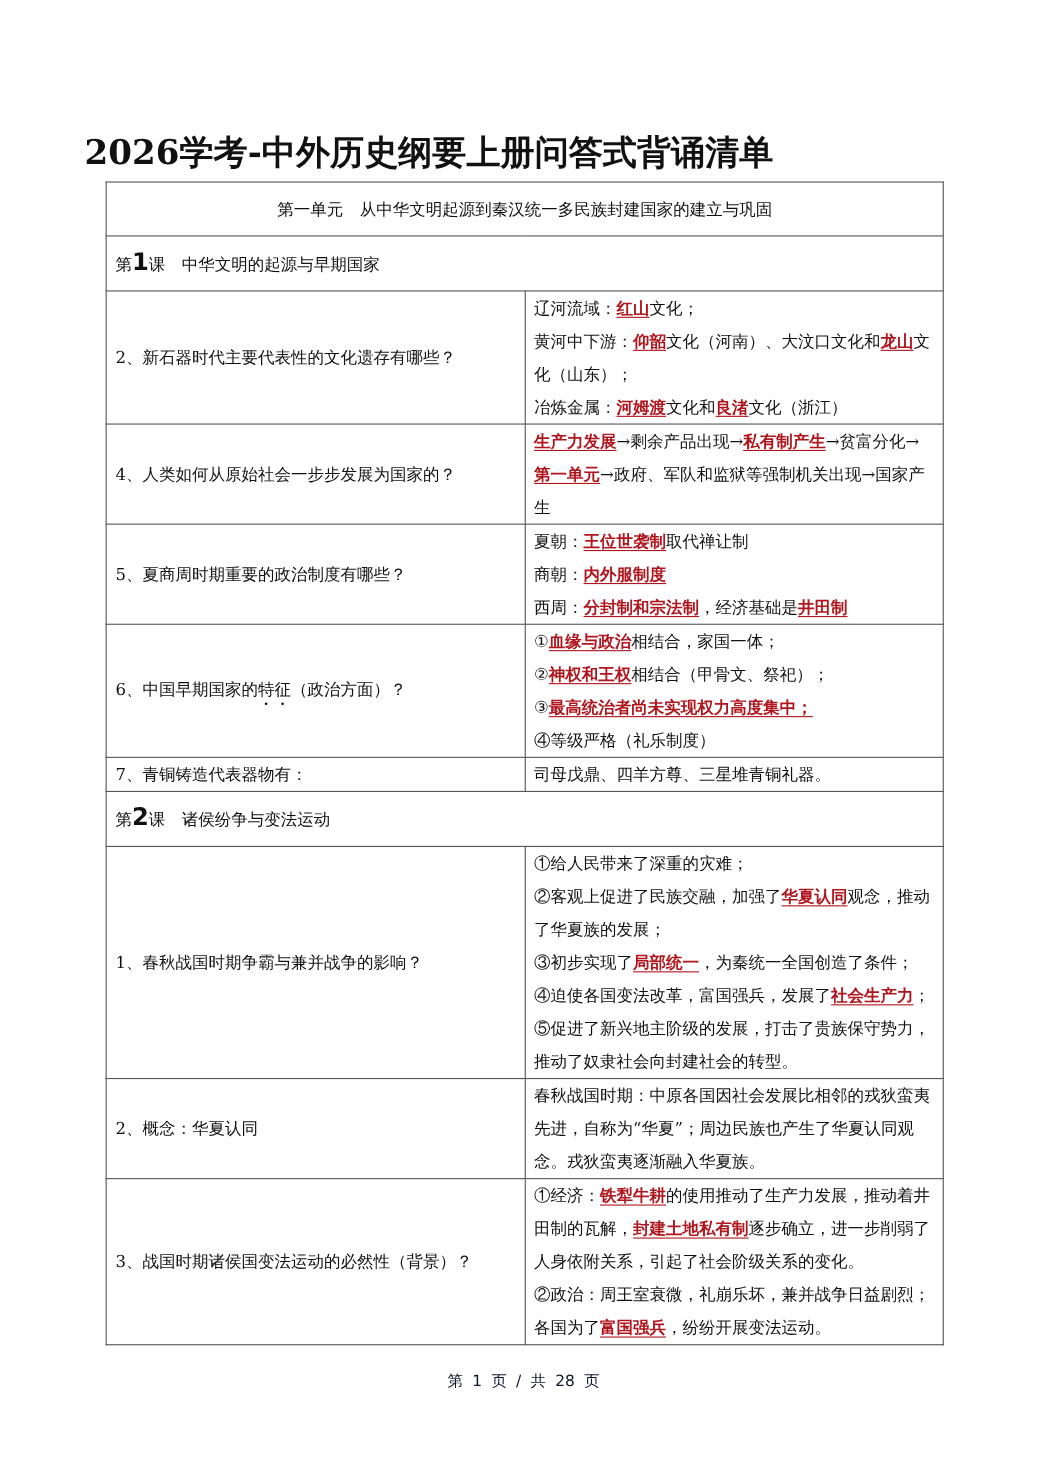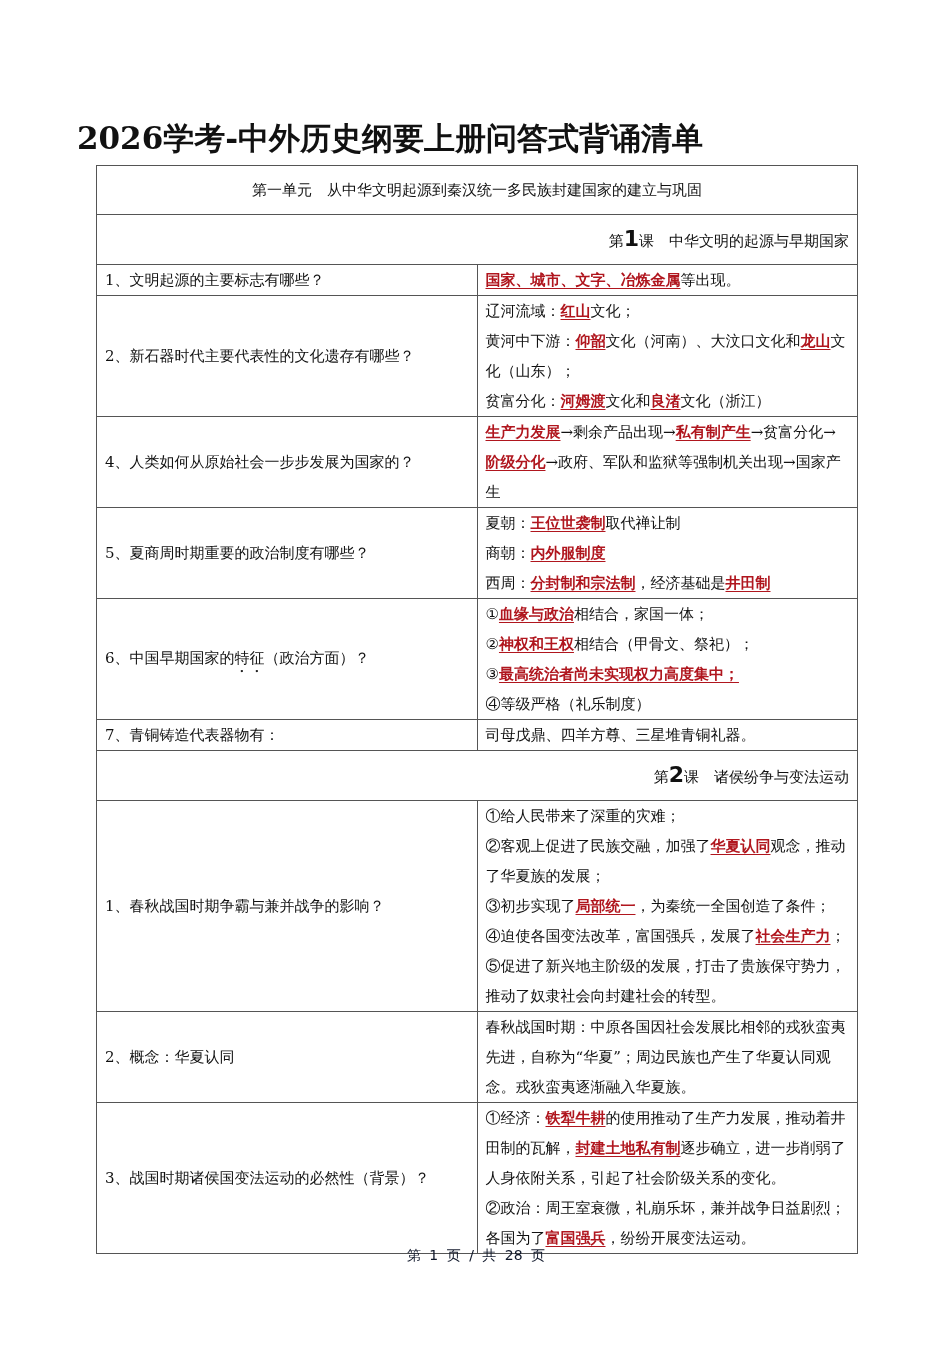--- a/index.html
+++ b/index.html
@@ -2,55 +2,51 @@
 <html><head>
 <meta charset="utf-8">
 <style>
   html, body { margin: 0; padding: 0; background: #ffffff; }
   body { width: 952px; height: 1347px; position: relative; font-family: "DejaVu Serif", "Liberation Serif", serif; color: #111; }
   .page-title { position: absolute; top: 118px; left: 0; width: 780px; text-align: center; font-size: 31px; font-weight: bold; letter-spacing: 0px; }
   table.sheet { position: absolute; top: 165px; left: 96px; width: 762px; border-collapse: collapse; table-layout: fixed; border-radius: 20px; }
   table.sheet td { border: 1.5px solid #555; padding: 0 8px; vertical-align: middle; font-size: 15px; line-height: 30px; }
   td.q { width: 210px; }
   td.unit { text-align: center; font-size: 21px; height: 48px; padding: 0; }
-  td.lesson { text-align: right; font-size: 23px; height: 49px; padding: 0; }
+  td.lesson { text-align: left; font-size: 23px; height: 49px; padding: 0; }
   td.lesson b { font-family: "DejaVu Sans", "Liberation Sans", sans-serif; font-size: 22px; }
   .k { color: #b0161e; font-weight: bold; text-decoration: underline; text-decoration-color: #b0161e; text-underline-offset: 3px; }
   .line { display: block; }
   .dot { text-emphasis: dot; -webkit-text-emphasis: filled dot; text-emphasis-position: under; -webkit-text-emphasis-position: under; }
   .footer { position: absolute; top: 1247px; left: 0; width: 952px; text-align: center; font-size: 14px; font-family: "DejaVu Sans", "Liberation Sans", sans-serif; color: #0f172a; word-spacing: 4px; }
 </style>
 </head>
 <body>
 
 <div class="page-title">2026学考-中外历史纲要上册问答式背诵清单</div>
 
 <table class="sheet">
   <tbody id="tbody">
       <tr>
         <td colspan="2" class="unit"><span>第一单元　从中华文明起源到秦汉统一多民族封建国家的建立与巩固</span></td>
       </tr>
       <tr>
         <td colspan="2" class="lesson"><span><span>第</span><b>1</b><span>课　中华文明的起源与早期国家</span></span></td>
       </tr>
       <tr>
-        <td class="q"><span>1、文明起源的主要标志有哪些？</span></td>
-        <td><span class="k">国家、城市、文字、冶炼金属</span><span>等出现。</span></td>
-      </tr>
-      <tr>
         <td class="q"><span>2、新石器时代主要代表性的文化遗存有哪些？</span></td>
         <td>
           <span class="line"><span>辽河流域：</span><span class="k">红山</span><span>文化；</span></span>
           <span class="line"><span>黄河中下游：</span><span class="k">仰韶</span><span>文化（河南）、大汶口文化和</span><span class="k">龙山</span><span>文化（山东）；</span></span>
-          <span class="line"><span>贫富分化：</span><span class="k">河姆渡</span><span>文化和</span><span class="k">良渚</span><span>文化（浙江）</span></span>
+          <span class="line"><span>冶炼金属：</span><span class="k">河姆渡</span><span>文化和</span><span class="k">良渚</span><span>文化（浙江）</span></span>
         </td>
       </tr>
       <tr>
         <td class="q"><span>4、人类如何从原始社会一步步发展为国家的？</span></td>
-        <td><span class="k">生产力发展</span><span>→剩余产品出现→</span><span class="k">私有制产生</span><span>→贫富分化→</span><span class="k">阶级分化</span><span>→政府、军队和监狱等强制机关出现→国家产生</span></td>
+        <td><span class="k">生产力发展</span><span>→剩余产品出现→</span><span class="k">私有制产生</span><span>→贫富分化→</span><span class="k">第一单元</span><span>→政府、军队和监狱等强制机关出现→国家产生</span></td>
       </tr>
       <tr>
         <td class="q"><span>5、夏商周时期重要的政治制度有哪些？</span></td>
         <td>
           <span class="line"><span>夏朝：</span><span class="k">王位世袭制</span><span>取代禅让制</span></span>
           <span class="line"><span>商朝：</span><span class="k">内外服制度</span></span>
           <span class="line"><span>西周：</span><span class="k">分封制和宗法制</span><span>，经济基础是</span><span class="k">井田制</span></span>
         </td>
       </tr>
       <tr>

